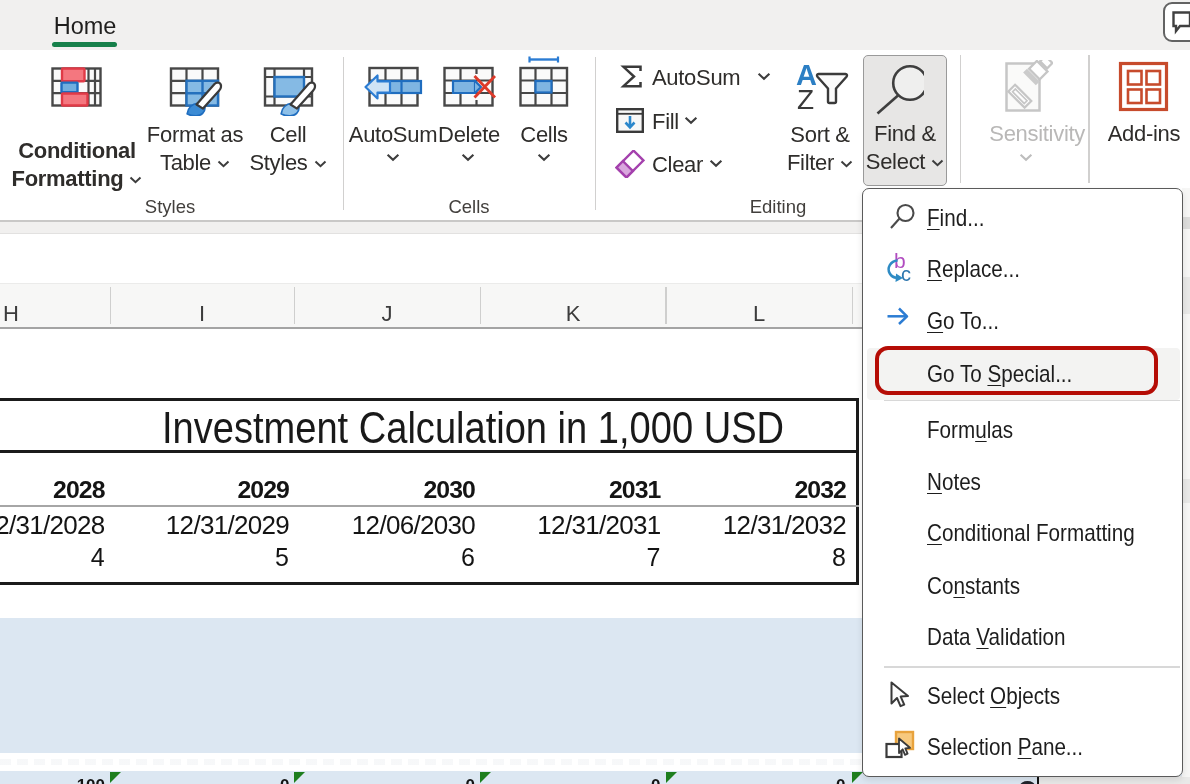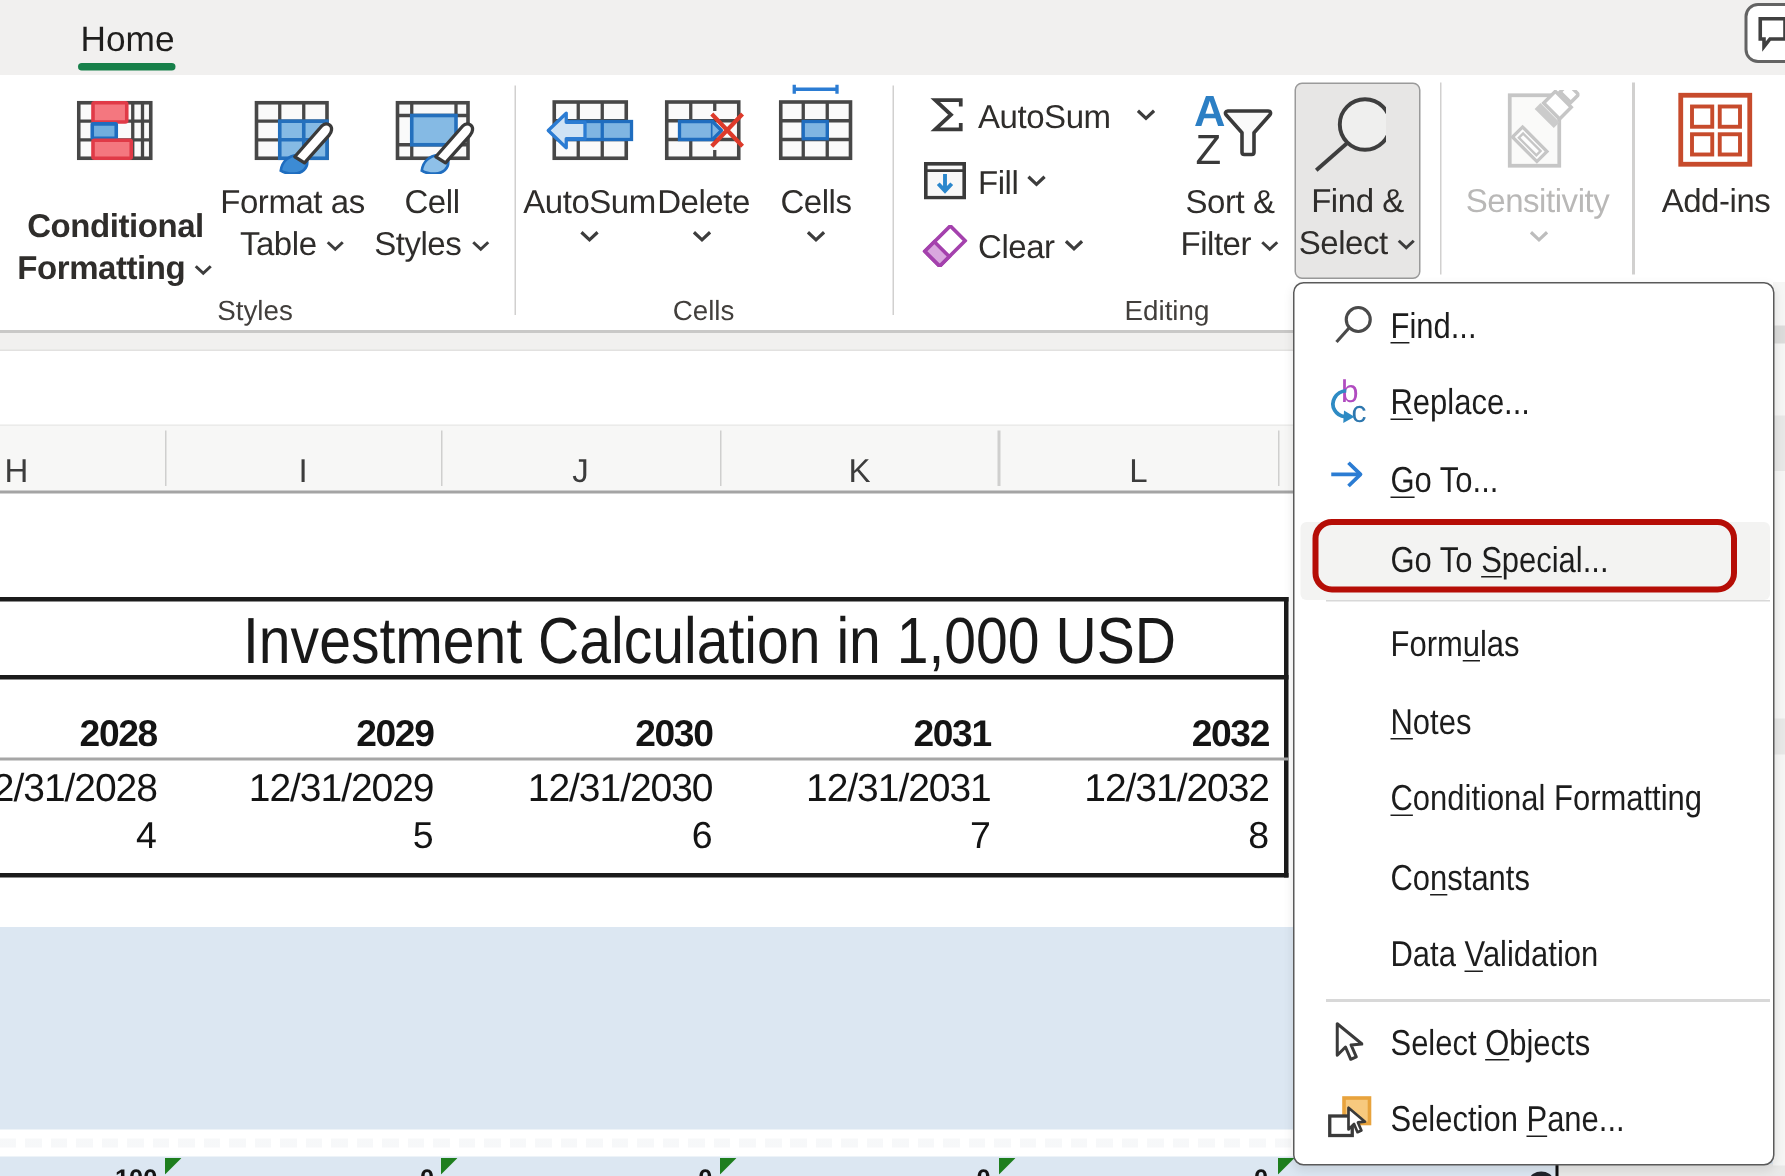--- a/index.html
+++ b/index.html
@@ -161,21 +161,21 @@
   <g transform="rotate(45 30 14)">
     <rect x="23.5" y="2" width="15" height="11" fill="#fff" stroke="#c6c6c6" stroke-width="2.3"></rect>
     <rect x="22" y="14.5" width="18" height="5.5" fill="#cbcbcb"></rect>
     <rect x="26" y="-7.5" width="10" height="7.5" fill="#fff" stroke="#c6c6c6" stroke-width="2.3"></rect>
   </g>
   <g transform="rotate(45 17 36)">
     <rect x="5.5" y="31.5" width="23" height="9.5" fill="#fdfdfd" stroke="#c6c6c6" stroke-width="2.2"></rect>
     <rect x="8.8" y="34.3" width="16.5" height="4" fill="none" stroke="#c6c6c6" stroke-width="1.6"></rect>
   </g>
 </svg>
-<div class="abs" style="left:965px;top:121px;width:120px;font-size:22px;color:#b9b8b7;letter-spacing:-0.3px;text-align:center;">Sensitivity</div>
+<div class="abs" style="left:965px;top:121px;width:120px;font-size:22px;color:#b9b8b7;letter-spacing:-0.3px;text-align:right;">Sensitivity</div>
 <svg class="abs" style="left:1019px;top:153px;" width="14" height="9" viewBox="0 0 13 8">
     <path d="M1.5 1.5 L6.5 6.2 L11.5 1.5" fill="none" stroke="#bdbdbd" stroke-width="2"></path>
   </svg>
 
 <svg class="abs" style="left:1118px;top:61px;" width="52" height="52" viewBox="0 0 52 52">
   <rect x="2.5" y="2.5" width="46" height="46" fill="none" stroke="#c74b2c" stroke-width="3.2"></rect>
   <rect x="10" y="10" width="13.5" height="13.5" fill="none" stroke="#c74b2c" stroke-width="2.6"></rect>
   <rect x="28.5" y="10" width="13.5" height="13.5" fill="none" stroke="#c74b2c" stroke-width="2.6"></rect>
   <rect x="10" y="28.5" width="13.5" height="13.5" fill="none" stroke="#c74b2c" stroke-width="2.6"></rect>
   <rect x="28.5" y="28.5" width="13.5" height="13.5" fill="none" stroke="#c74b2c" stroke-width="2.6"></rect>
@@ -205,21 +205,21 @@
 
 <div class="abs cellnum" style="right:1085.4px;top:475.6px;font-size:24.8px;font-weight:bold;letter-spacing:-0.9px;">2028</div>
 <div class="abs cellnum" style="right:901px;top:475.6px;font-size:24.8px;font-weight:bold;letter-spacing:-0.9px;">2029</div>
 <div class="abs cellnum" style="right:715px;top:475.6px;font-size:24.8px;font-weight:bold;letter-spacing:-0.9px;">2030</div>
 <div class="abs cellnum" style="right:529.5px;top:475.6px;font-size:24.8px;font-weight:bold;letter-spacing:-0.9px;">2031</div>
 <div class="abs cellnum" style="right:344px;top:475.6px;font-size:24.8px;font-weight:bold;letter-spacing:-0.9px;">2032</div>
 <div class="abs" style="left:0;top:505.3px;width:858.5px;height:1.6px;background:#a6a6a6;"></div>
 
 <div class="abs cellnum" style="right:1085.4px;top:509.8px;font-size:26px;letter-spacing:-0.7px;">12/31/2028</div>
 <div class="abs cellnum" style="right:901px;top:509.8px;font-size:26px;letter-spacing:-0.7px;">12/31/2029</div>
-<div class="abs cellnum" style="right:715px;top:509.8px;font-size:26px;letter-spacing:-0.7px;">12/31/2030</div>
+<div class="abs cellnum" style="right:715px;top:509.8px;font-size:26px;letter-spacing:-0.7px;">12/06/2030</div>
 <div class="abs cellnum" style="right:529.5px;top:509.8px;font-size:26px;letter-spacing:-0.7px;margin-left:32px;">12/31/2031</div>
 <div class="abs cellnum" style="right:344px;top:509.8px;font-size:26px;letter-spacing:-0.7px;">12/31/2032</div>
 
 <div class="abs cellnum" style="right:1085.4px;top:543px;font-size:25px;">4</div>
 <div class="abs cellnum" style="right:901px;top:543px;font-size:25px;">5</div>
 <div class="abs cellnum" style="right:715px;top:543px;font-size:25px;">6</div>
 <div class="abs cellnum" style="right:529.5px;top:543px;font-size:25px;">7</div>
 <div class="abs cellnum" style="right:344px;top:543px;font-size:25px;">8</div>
 <div class="abs" style="left:0;top:581.5px;width:858.5px;height:3px;background:#1b1b1b;"></div>
 

